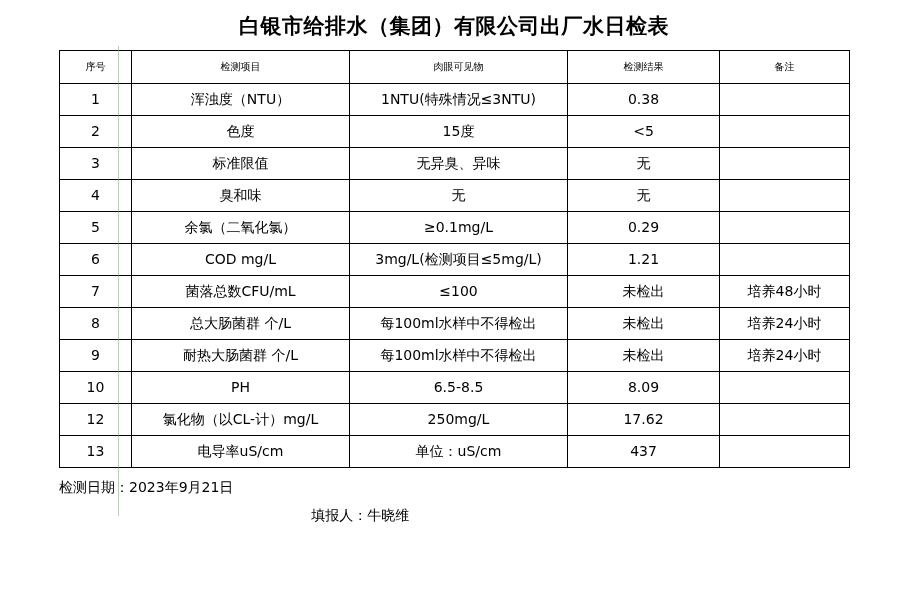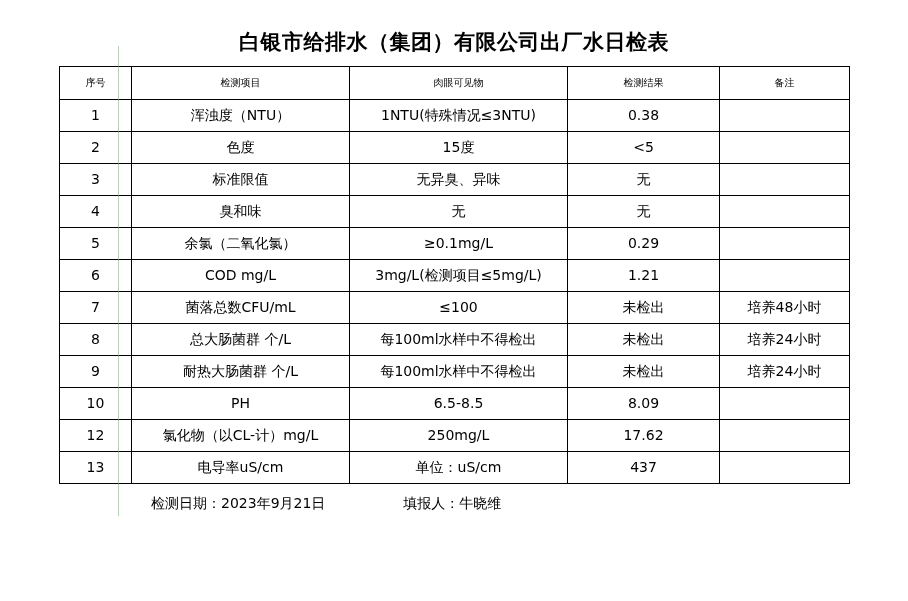--- a/index.html
+++ b/index.html
@@ -19,21 +19,21 @@
     position: relative;
     width: 908px;
     height: 601px;
     box-sizing: border-box;
   }
   .doc-title {
     text-align: center;
     font-size: 21px;
     font-weight: bold;
     letter-spacing: 0.5px;
-    padding-top: 28px;
+    padding-top: 12px;
     padding-bottom: 10px;
     font-family: "DejaVu Sans", sans-serif;
   }
   .table-wrap {
     margin: 0 auto;
     width: 790px;
   }
   table.report {
     border-collapse: collapse;
     width: 790px;
@@ -77,22 +77,22 @@
   .footer {
     margin: 0 auto;
     width: 790px;
     display: flex;
     font-size: 14px;
     padding-top: 11px;
     font-family: "DejaVu Sans", sans-serif;
   }
   .footer .f-item { white-space: nowrap; }
   .f-sample { margin-left: 22px; }
-  .f-test { margin-left: 92px; }
-  .f-filler { margin-left: 78px; }
+  .f-test { }
+  .f-filler { margin-left: 78px; margin-top: 28px; }
   .footer .val {
     font-family: "DejaVu Sans", sans-serif;
   }
   
   .guide-mark {
     position: absolute;
     left: 118px;
     top: 46px;
     width: 1px;
     height: 470px;

